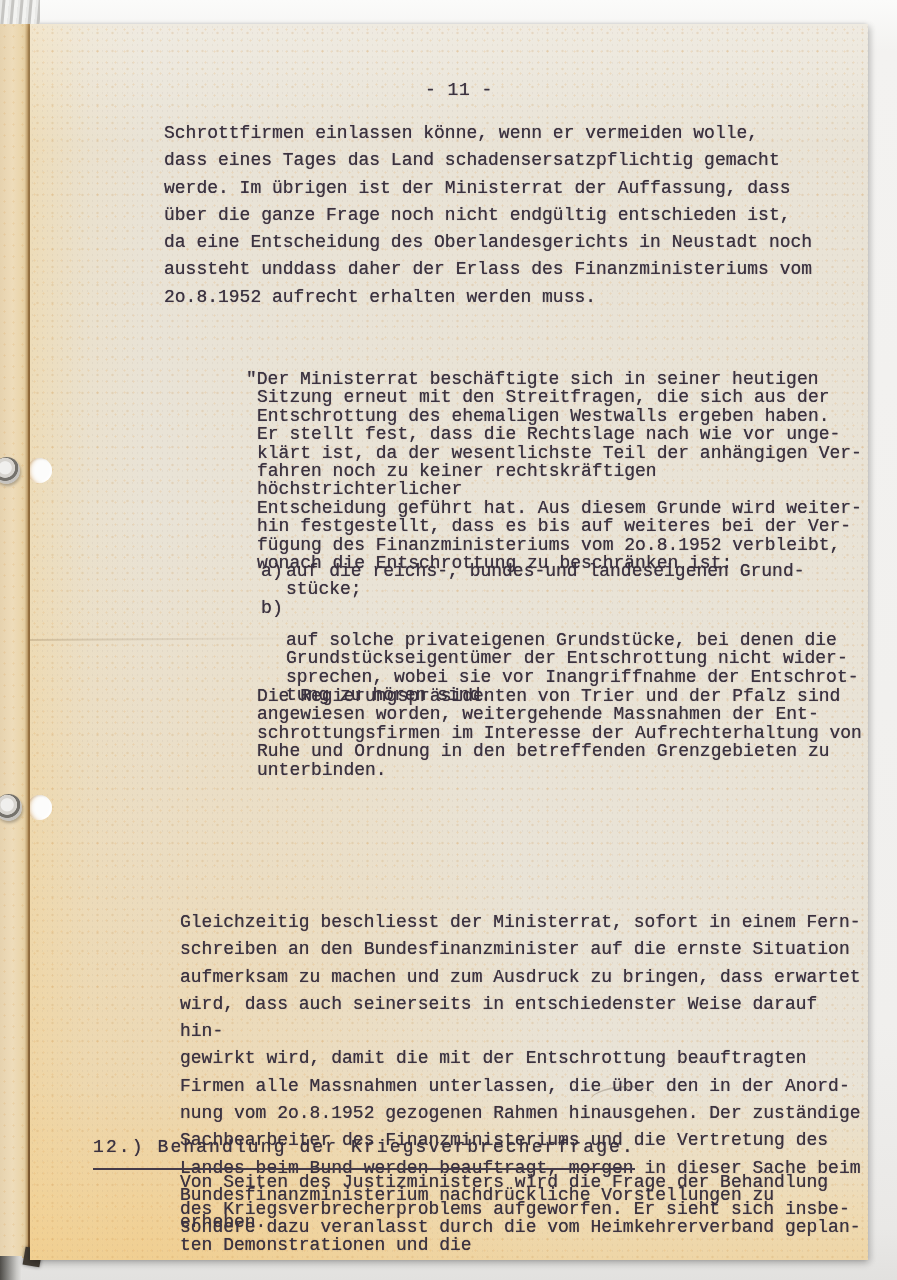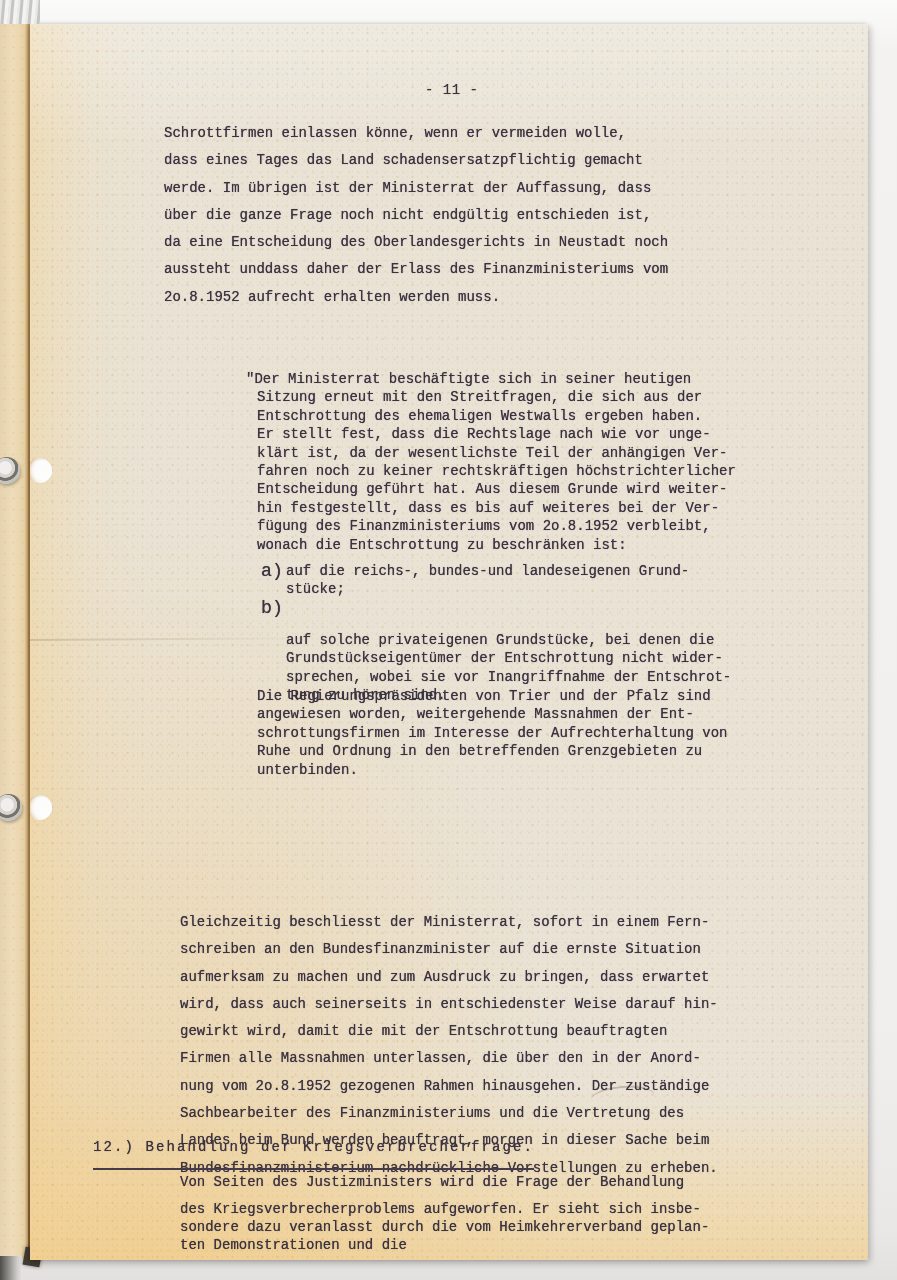--- a/index.html
+++ b/index.html
@@ -36,21 +36,21 @@
       linear-gradient(90deg,rgba(240,214,160,0.55),rgba(240,214,160,0.15) 7%,rgba(240,214,160,0) 14%);
     background-size:9px 11px,15px 18px,5px 6px,100% 100%,100% 100%,100% 100%,100% 100%;
     box-shadow:0 3px 8px rgba(0,0,0,0.20),3px 2px 6px rgba(0,0,0,0.10),-2px 0 3px rgba(0,0,0,0.12);}
   .hole{position:absolute;width:25px;height:25px;border-radius:50%;background:#fcfcfb;
     box-shadow:inset 6px 0 5px -4px rgba(214,164,96,0.85),inset -2px -1px 2px rgba(255,255,255,0.7),inset 1px 1px 2px rgba(0,0,0,0.10);}
   .crease{position:absolute;left:0;top:614px;width:310px;height:2px;
     background:linear-gradient(90deg,rgba(150,125,90,0.30),rgba(150,125,90,0.06) 75%,rgba(150,125,90,0));
     transform:rotate(-0.4deg);}
   .pencil-mark{position:absolute;left:560px;top:1062px;width:64px;height:12px;
     border-top:2px solid rgba(130,118,102,0.40);border-radius:60%/100% 100% 0 0;transform:rotate(-5deg);}
-  .txt{position:absolute;color:#3b3240;font-size:14px;white-space:pre-line;
+  .txt{position:absolute;color:#3b3240;font-size:18px;white-space:pre-line;
     text-shadow:0 0 0.7px rgba(59,50,64,0.85);}
   .sp15{line-height:27.3px;}       
   .sp10{line-height:18.4px;}       
   .hang{text-indent:-11px;}        
   .page-num{letter-spacing:0.5px;}
   .heading{line-height:20px;letter-spacing:2.1px;padding-bottom:11px;white-space:nowrap;
     border-bottom:2px solid #453b49;}
   .marker{position:absolute;color:#3b3240;font-size:18.2px;line-height:18.4px;
     text-shadow:0 0 0.7px rgba(59,50,64,0.85);}
 </style>

